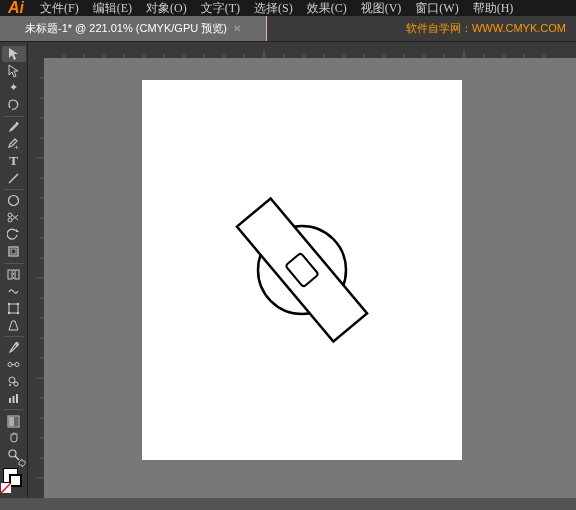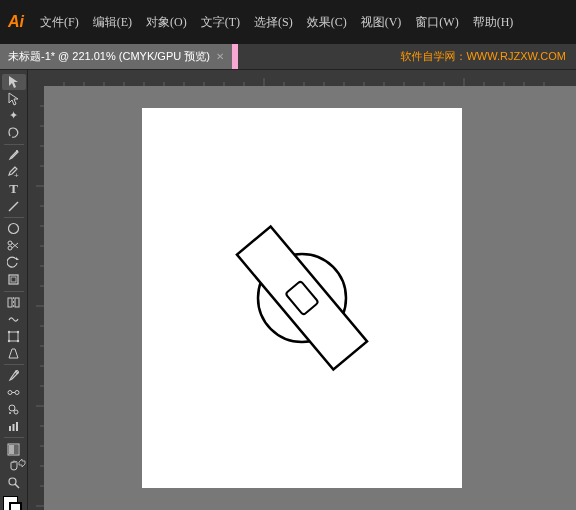--- a/index.html
+++ b/index.html
@@ -9,21 +9,21 @@
       background: #535353;
       font-family: Arial, sans-serif;
       font-size: 12px;
       color: #ccc;
       overflow: hidden;
       user-select: none;
     }
 
     
     #title-bar {
-      height: 44px;
+      height: 16px;
       background: #1a1a1a;
       display: flex;
       align-items: center;
       padding: 0 8px;
     }
     #app-logo {
       color: #ff8000;
       font-weight: bold;
       font-size: 16px;
       font-style: italic;
@@ -49,25 +49,25 @@
     #tab-bar {
       height: 26px;
       background: #3a3a3a;
       display: flex;
       align-items: stretch;
       border-bottom: 1px solid #222;
     }
     .tab {
       display: flex;
       align-items: center;
-      padding: 0 8px;
+      padding: 0 25px;
       font-size: 11px;
       color: #ccc;
       background: #5a5a5a;
-      border-right: 6px solid #f9a8d4;
+      border-right: 1px solid #f9a8d4;
       gap: 6px;
       cursor: pointer;
     }
     .tab.active {
       background: #6a6a6a;
       color: #fff;
     }
     .tab-close {
       font-size: 10px;
       color: #aaa;
@@ -197,21 +197,21 @@
     <span class="menu-item">窗口(W)</span>
     <span class="menu-item">帮助(H)</span>
   </div>
 </div>
 
 <div id="tab-bar">
   <div class="tab active">
     <span>未标题-1* @ 221.01% (CMYK/GPU 预览)</span>
     <span class="tab-close">✕</span>
   </div>
-  <div class="tab-website">软件自学网：WWW.RJZXW.COM</div>
+  <div class="tab-website">软件自学网：WWW.CMYK.COM</div>
 </div>
 
 <div id="main">
 
   <div id="toolbar">
 
     <div class="tool-btn active">
       <svg width="14" height="14" viewBox="0 0 14 14">
           <polygon points="2,1 2,11 5,8 7,13 9,12 7,7 11,7" fill="#ccc" stroke="none"></polygon>
         </svg>

